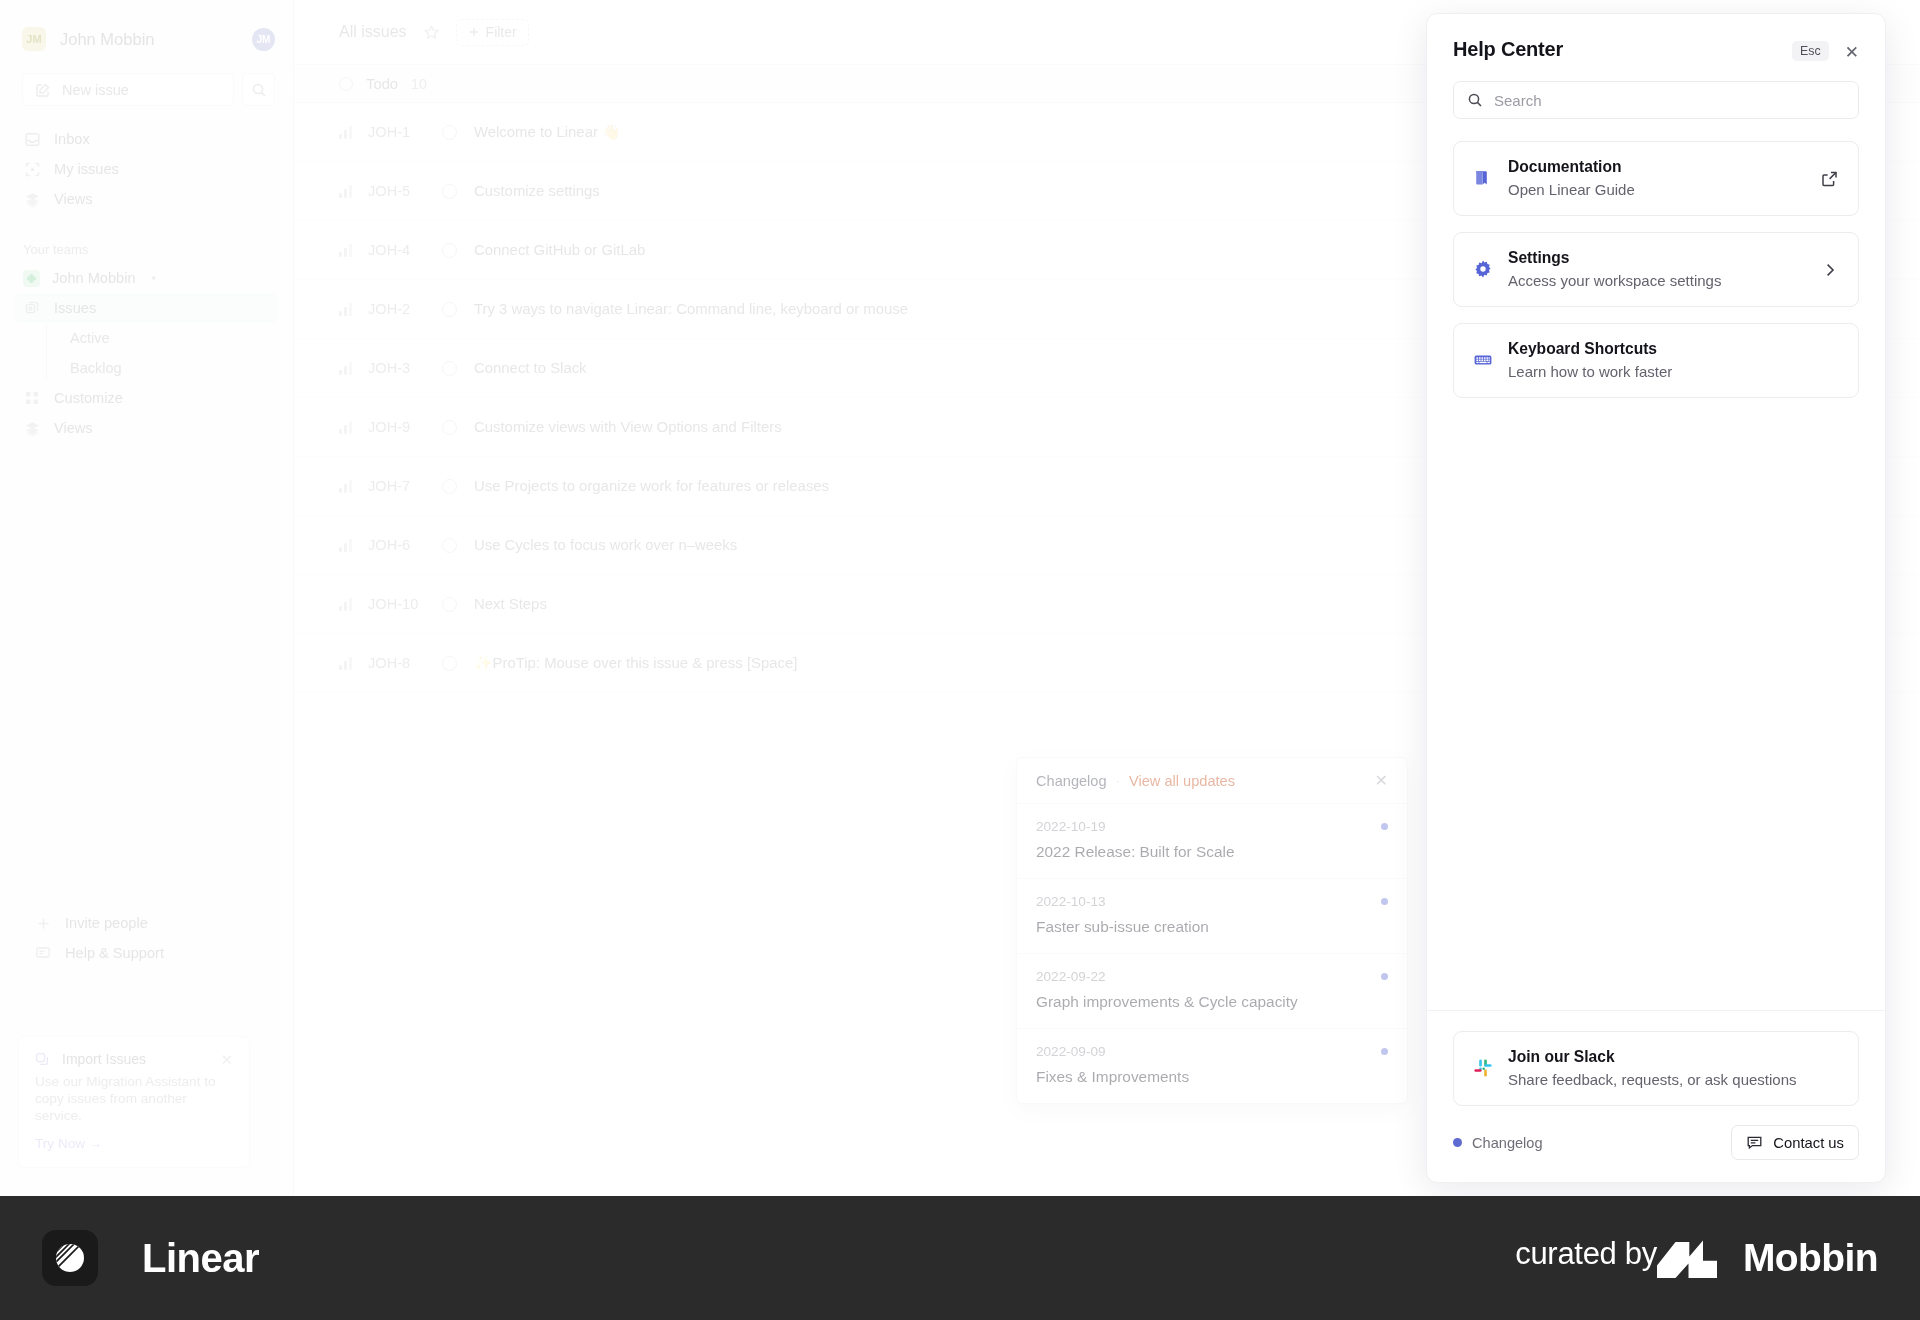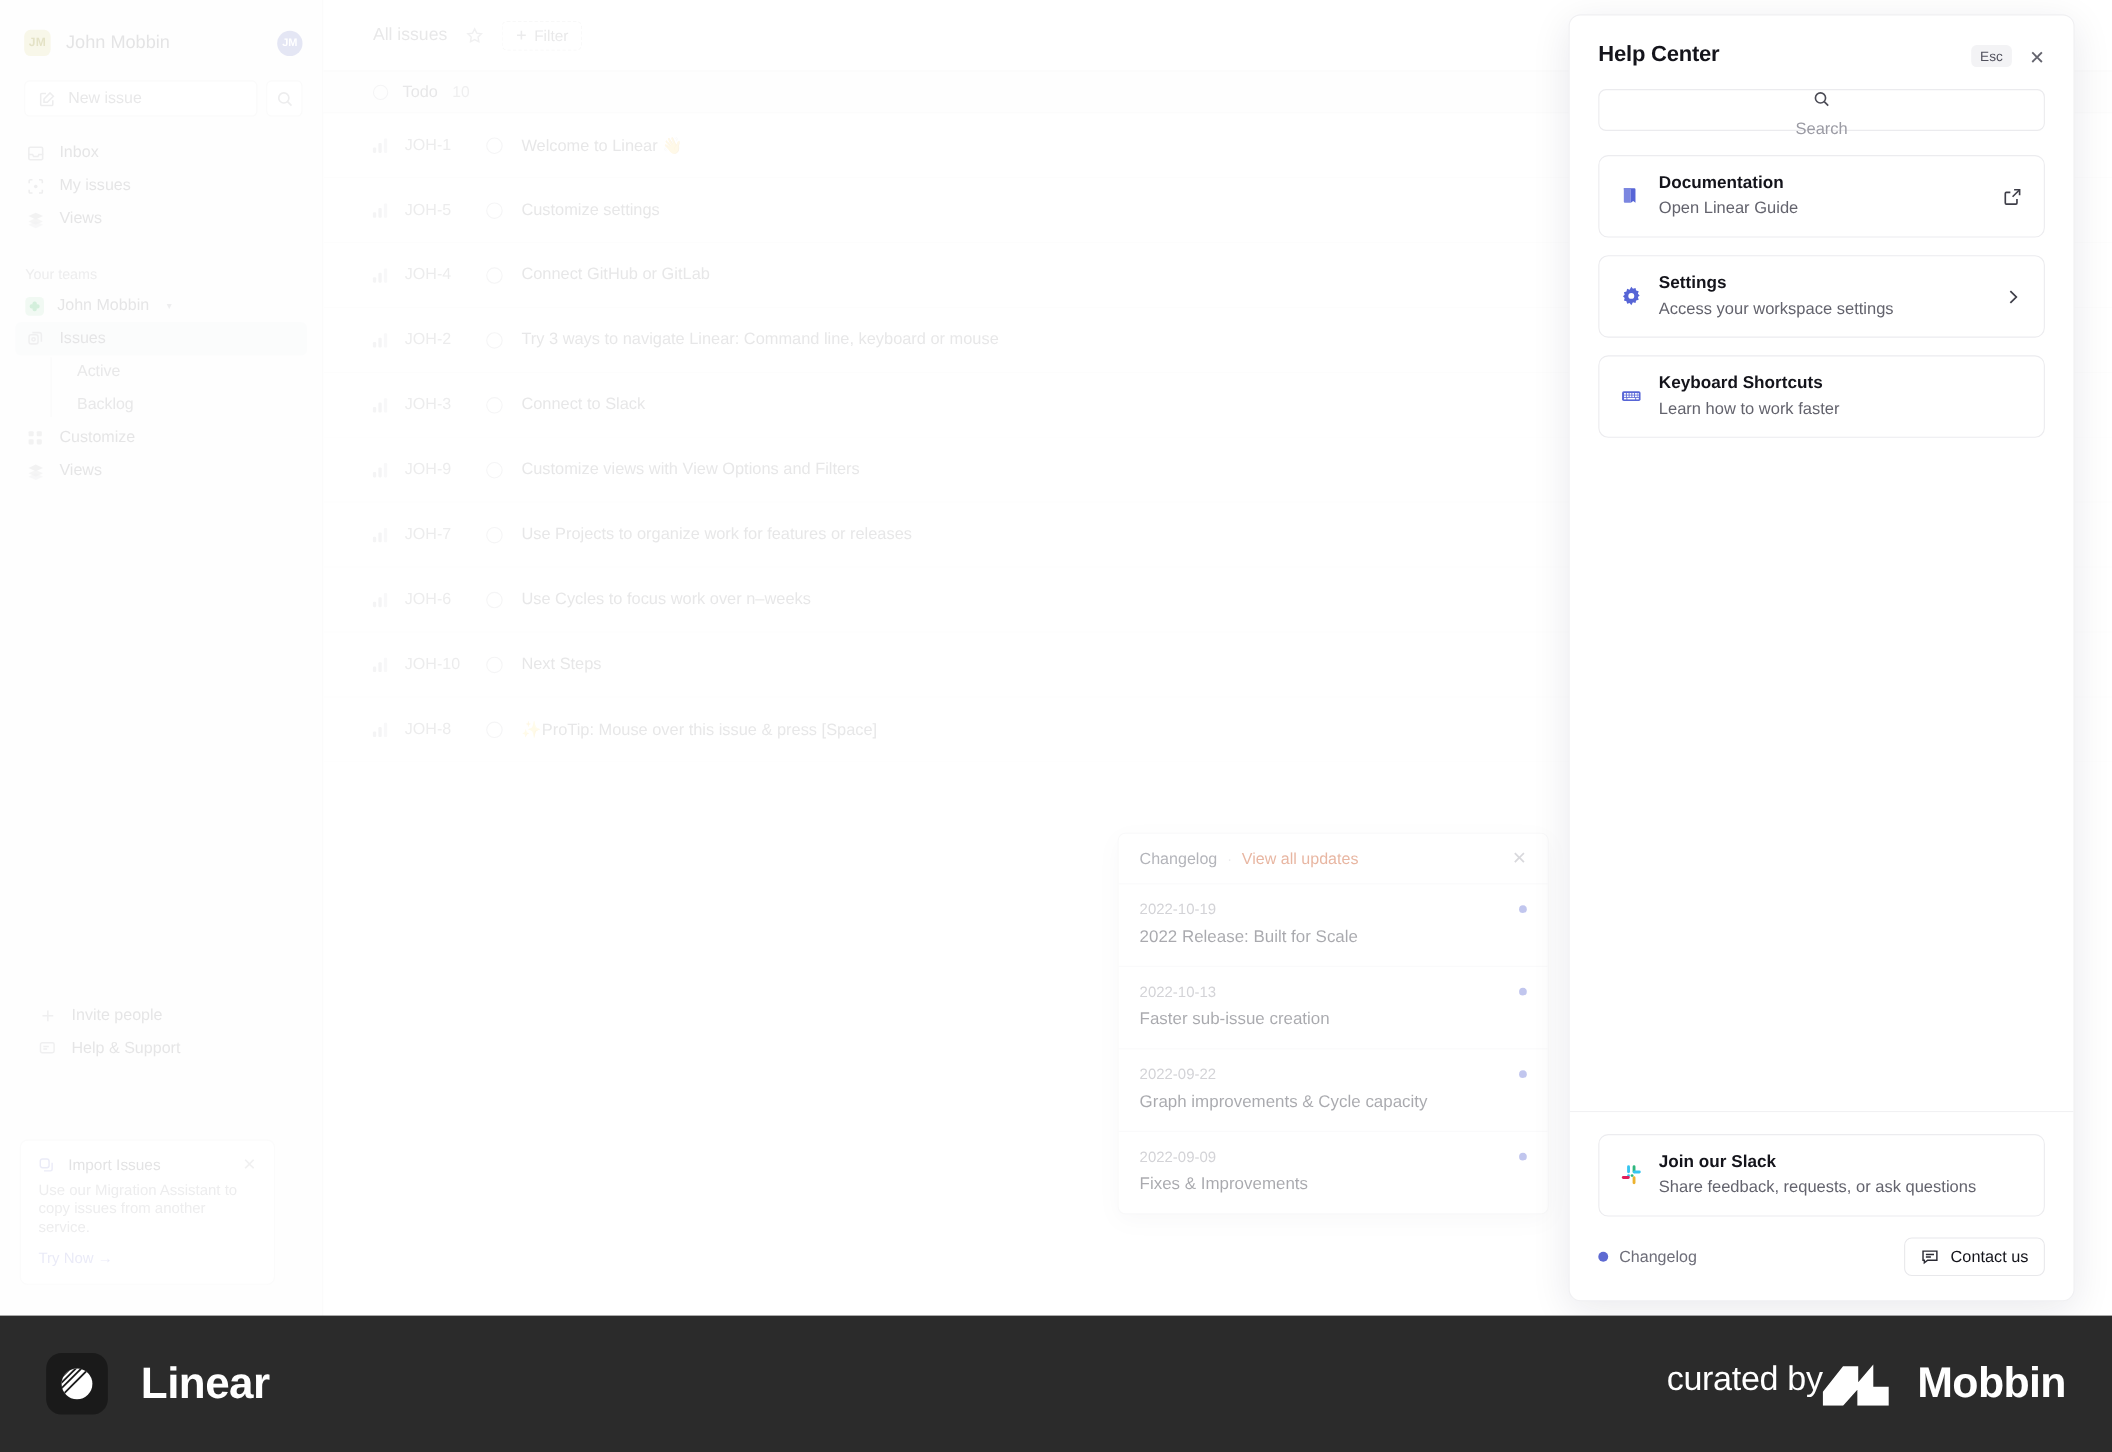--- a/index.html
+++ b/index.html
@@ -135,21 +135,21 @@
   }
   .hc-head { display:flex; align-items:flex-end; padding:24px 26px 0 26px; }
   .hc-title { font-size:20px; font-weight:600; color:#14141b; letter-spacing:-.2px; }
   .hc-esc {
     margin-left:auto; background:#f3f3f5; color:#50505c; border-radius:5px;
     font-size:12.4px; padding:4px 8px; line-height:1;
   }
   .hc-x { margin-left:16px; color:#64646e; font-size:17px; line-height:1; }
   .hc-search {
     margin:20px 26px 0 26px; height:38px; border:1px solid #ebebee; border-radius:7px;
-    display:flex; align-items:center; gap:11px; padding:0 13px; background:#fff;flex-direction:column;
+    display:flex; align-items:center; gap:11px; padding:0 13px; background:#fff;
   }
   .hc-search-ph { font-size:15px; color:#9b9ba4; }
   .hc-list { padding:22px 26px 0 26px; display:flex; flex-direction:column; gap:16px; }
   .hc-card {
     border:1px solid #ececef; border-radius:9px; padding:16px 18px 17px 18px;
     display:flex; align-items:center; gap:14px; background:#fff; position:relative;
   }
   .hc-card-ico { width:22px; display:flex; align-items:center; justify-content:center; font-size:19px; }
   .hc-card-txt { display:flex; flex-direction:column; gap:5px; }
   .hc-card-title { font-size:15.6px; font-weight:600; color:#14141b; }
@@ -164,21 +164,21 @@
     margin-left:auto; display:flex; align-items:center; gap:10px;
     border:1px solid #e8e8eb; border-radius:7px; padding:8px 14px;
     font-size:14.8px; color:#14141b; background:#fff;
   }
 
   
   .footer {
     position:absolute; left:0; top:1196px; width:1920px; height:124px;
     background:#2b2b2b; display:flex; align-items:center; padding:0 42px;
   }
-  .f-logo { display:flex; align-items:center; gap:30px; }
+  .f-logo { display:flex; align-items:center; gap:44px; }
   .f-mark {
     width:56px;height:56px;border-radius:14px;background:#1a1a1a;
     display:flex;align-items:center;justify-content:center;
   }
   .f-name { font-size:40px; color:#ffffff; font-weight:600; letter-spacing:-.5px; }
   .f-right { margin-left:auto; display:flex; }
   .f-curated { font-size:31px; color:#ffffff; font-weight:400; letter-spacing:-.3px; }
   .f-mobbin { font-size:39px; color:#ffffff; font-weight:700; letter-spacing:-.6px; }
 </style>
 </head>

